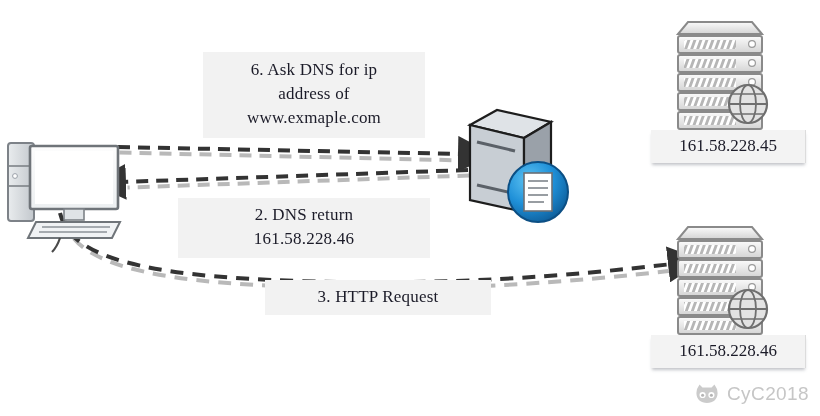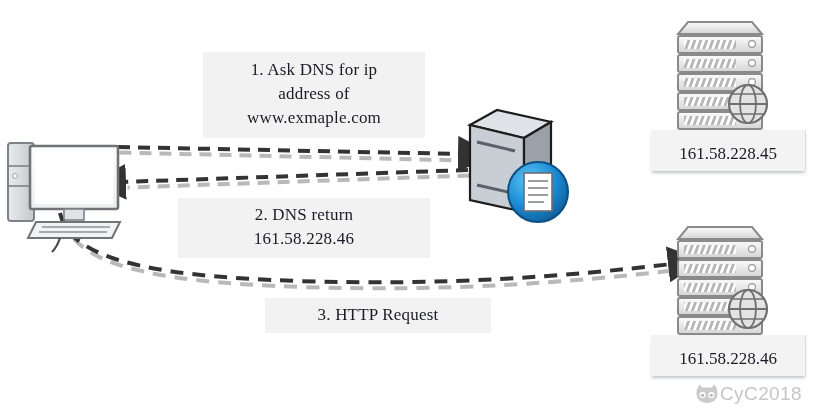--- a/index.html
+++ b/index.html
@@ -39,44 +39,45 @@
   }
   #label-ask {
     left: 203px; top: 52px;
     width: 214px; padding: 6px 4px 8px 4px;
   }
   #label-return {
     left: 178px; top: 198px;
     width: 244px; padding: 5px 4px 7px 4px;
   }
   #label-http {
-    left: 265px; top: 298px;
+    left: 265px; top: 280px;
     width: 218px; padding: 5px 4px 6px 4px;
   }
 
   
   .ip-box {
     position: absolute;
     background: #f3f3f3;
     color: #1b1b28;
     font-size: 17px;
     text-align: center;
-    padding: 14px 10px 7px 10px;
+    padding: 6px 10px 7px 10px;
     box-shadow: 0 3px 3px -1px rgba(120,125,135,.45);
     border-right: 1px solid #dcdcdc;
   }
   #ip-top    { left: 651px; top: 130px; width: 134px; }
   #ip-bottom { left: 651px; top: 335px; width: 134px; }
 
   
   #watermark {
     position: absolute;
     left: 694px; top: 382px;
     display: flex;
     align-items: center;
+    gap: 7px;
     opacity: .95;
   }
   #watermark .wm-text {
     font-family: "Liberation Sans", "DejaVu Sans", sans-serif;
     font-size: 19px;
     color: #c3c3c3;
     letter-spacing: .4px;
   }
 </style>
 </head>
@@ -240,21 +241,21 @@
         <ellipse cx="748" cy="309" rx="8" ry="19" fill="none" stroke="#6f6f6f" stroke-width="1.8"></ellipse>
         <line x1="729" y1="309" x2="767" y2="309" stroke="#6f6f6f" stroke-width="1.8"></line>
         <line x1="732" y1="299" x2="764" y2="299" stroke="#6f6f6f" stroke-width="1.5"></line>
         <line x1="732" y1="319" x2="764" y2="319" stroke="#6f6f6f" stroke-width="1.5"></line>
       </g>
     </g>
   </svg>
 
   <div class="layer" id="labels">
 
-    <div class="label-panel" id="label-ask">1. Ask DNS for ip
+    <div class="label-panel" id="label-ask">6. Ask DNS for ip
 address of
 www.exmaple.com</div>
 
     <div class="label-panel" id="label-return">2. DNS return
 161.58.228.46</div>
 
     <div class="label-panel" id="label-http">3. HTTP Request</div>
 
     <div class="ip-box" id="ip-top">161.58.228.45</div>
 

